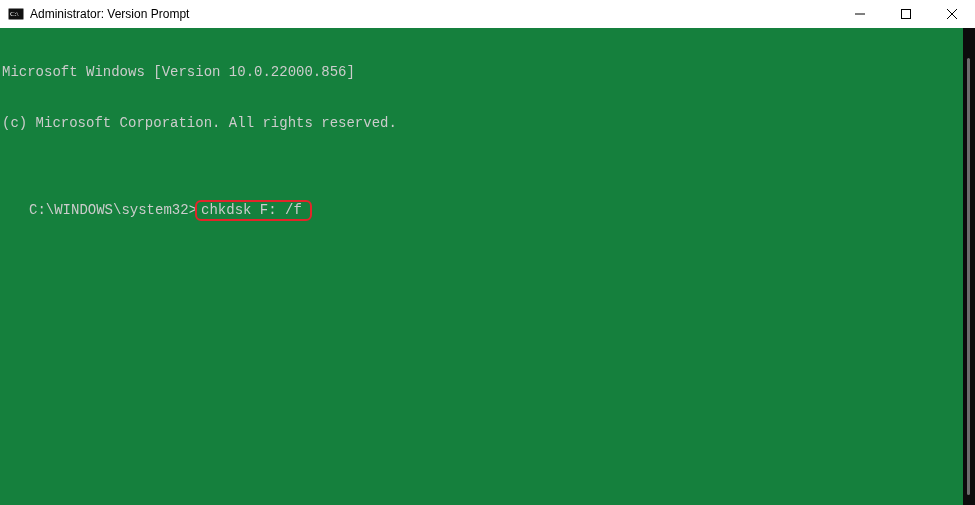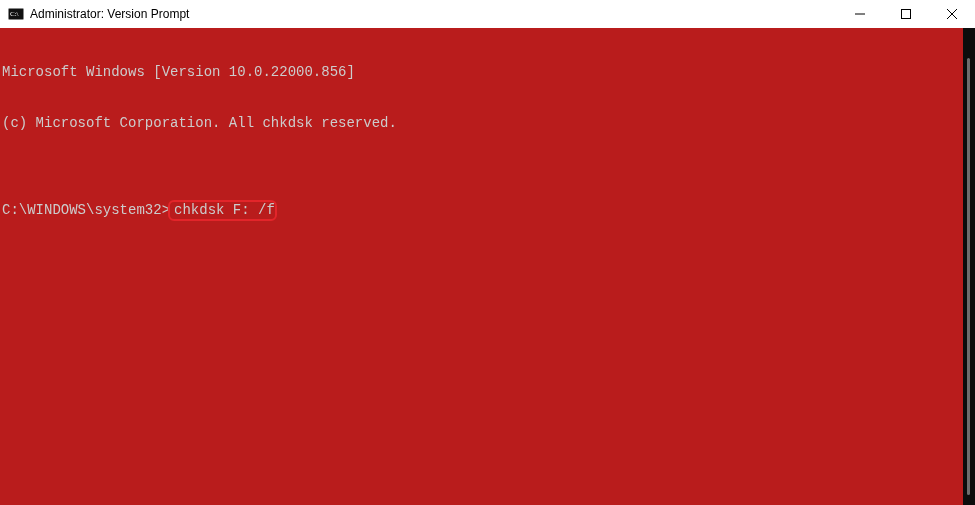--- a/index.html
+++ b/index.html
@@ -49,36 +49,36 @@
       display: flex;
       align-items: center;
       justify-content: center;
       font-size: 10px;
       color: #000;
     }
     .win-btn svg { display: block; }
     .terminal-wrap {
       flex: 1;
       display: flex;
-      background: #b91c1c;
+      background: #15803d;
     }
     .terminal {
       flex: 1;
       padding: 2px 2px 0 2px;
       font-family: Consolas, "Courier New", monospace;
       font-size: 14px;
       line-height: 17px;
       color: #cccccc;
       white-space: pre;
     }
     .terminal .line { white-space: pre; }
-    .prompt { color: #cccccc; }
+    .prompt { color: #cccccc; margin-left: 27px; }
     .hl-box {
       display: inline-block;
-      padding: 0 0 1px 4px;
+      padding: 0 8px 1px 4px;
       border: 2px solid #e3252a;
       border-radius: 6px;
       color: #cccccc;
       line-height: 16px;
       margin-left: -2px;
     }
     .scrollbar {
       width: 12px;
       background: #0c0c0c;
       position: relative;
@@ -123,21 +123,21 @@
             <line x1="0" y1="0" x2="10" y2="10" stroke="#000" stroke-width="1"></line>
             <line x1="10" y1="0" x2="0" y2="10" stroke="#000" stroke-width="1"></line>
           </svg>
       </div>
     </div>
   </div>
 
   <div class="terminal-wrap">
     <div class="terminal">
       <div class="line">Microsoft Windows [Version 10.0.22000.856]</div>
-      <div class="line">(c) Microsoft Corporation. All chkdsk reserved.</div>
+      <div class="line">(c) Microsoft Corporation. All rights reserved.</div>
       <div class="line"></div>
       <div class="line"><span class="prompt">C:\WINDOWS\system32&gt;</span><span class="hl-box">chkdsk F: /f</span></div>
     </div>
     <div class="scrollbar">
       <div class="scroll-thumb"></div>
     </div>
   </div>
 
 </div>
 

